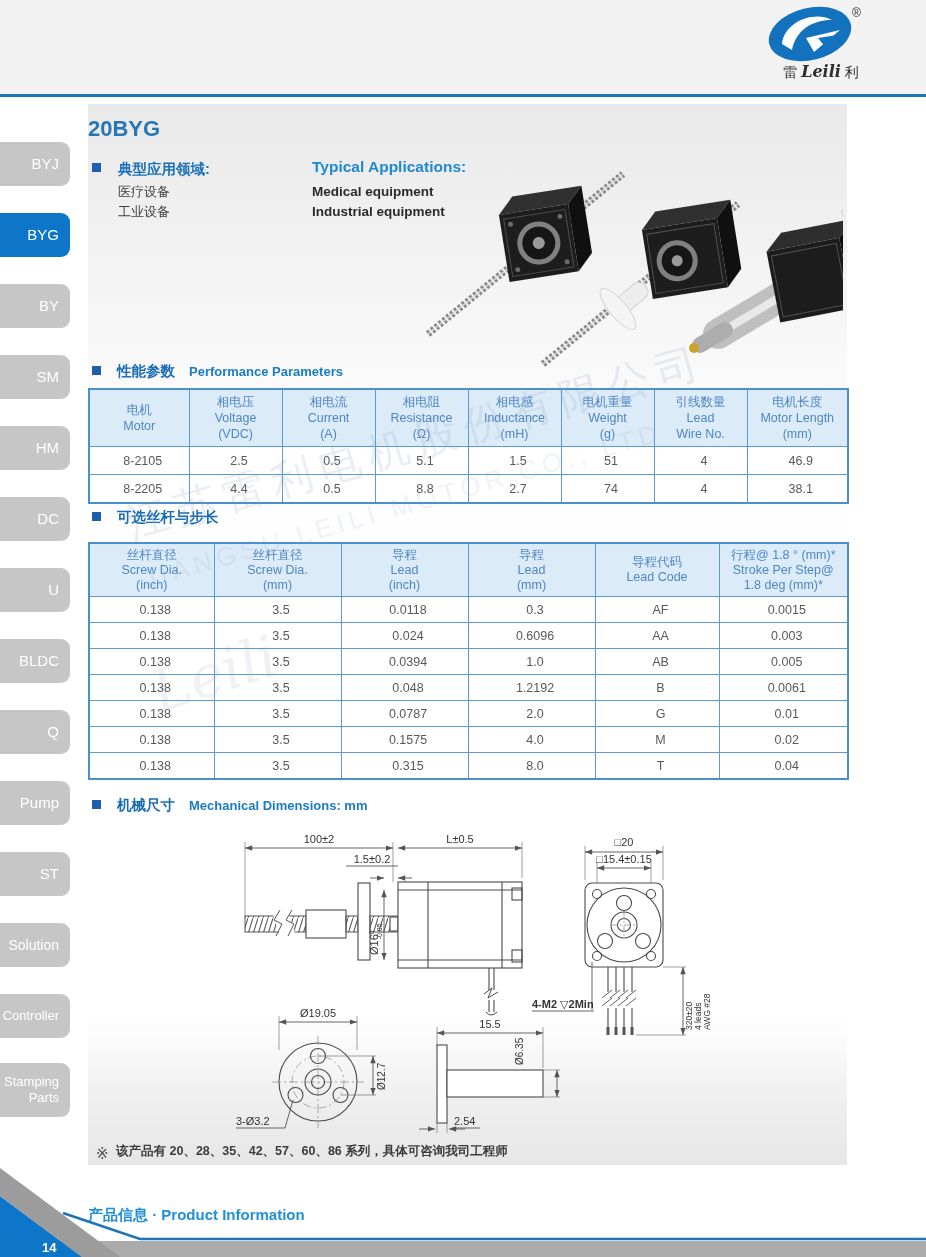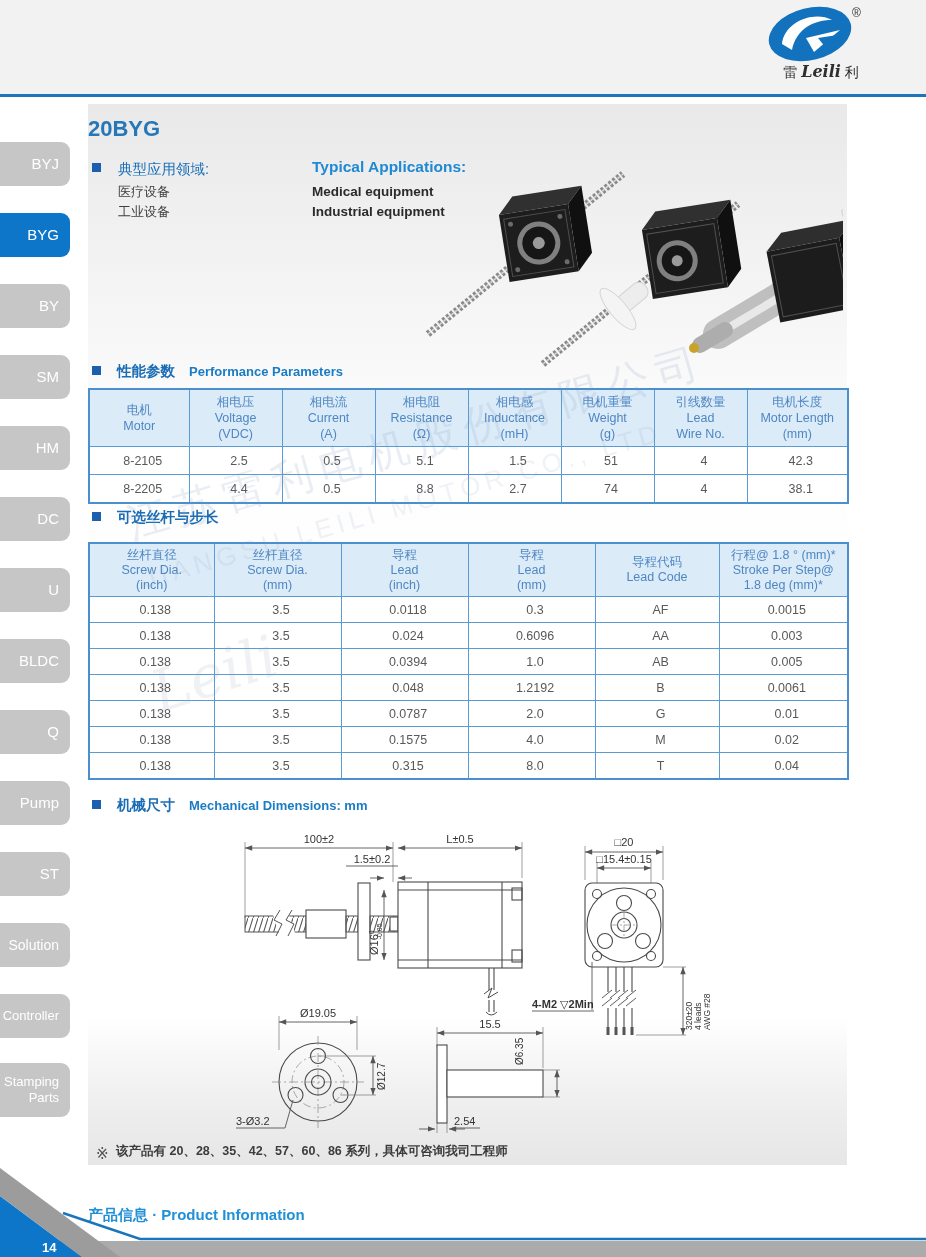--- a/index.html
+++ b/index.html
@@ -25,21 +25,21 @@
   .tab.mid{font-size:14px;}
   .tab.two{height:54px;line-height:1.25;display:flex;align-items:center;justify-content:flex-end;
            white-space:normal;text-align:right;font-size:13px;}
   
   .card{position:absolute;left:88px;top:104px;width:759px;height:1061px;
         background:linear-gradient(180deg,#e9e9e9 0%,#f2f2f2 14%,#fbfbfb 28%,#ffffff 45%,
                    #ffffff 86%,#efefef 94%,#e6e6e6 100%);}
   .model{position:absolute;left:0;top:12px;font-size:22px;font-weight:600;color:#2577b8;}
   .apps{position:absolute;left:0;top:50px;width:420px;}
   .sq{position:absolute;width:9px;height:9px;background:#1b5fae;}
-  .apps-zh-t{position:absolute;left:30px;top:6px;font-size:14.5px;font-weight:400;color:#1a70b8;}
+  .apps-zh-t{position:absolute;left:30px;top:6px;font-size:14.5px;font-weight:700;color:#1a70b8;}
   .apps-zh-i{position:absolute;left:30px;top:28px;font-size:13px;color:#404040;line-height:20px;}
   .apps-en-t{position:absolute;left:224px;top:4px;font-size:15.5px;font-weight:700;color:#2089d4;}
   .apps-en-i{position:absolute;left:224px;top:28px;font-size:13.5px;font-weight:600;color:#2b2b2b;line-height:20px;}
   .sect{position:absolute;left:0;white-space:nowrap;}
   .sect .bullet{display:inline-block;width:9px;height:9px;background:#1b5fae;margin:0 16px 1px 4px;}
   .sect .zh{font-size:14.5px;font-weight:700;color:#1a6cb5;}
   .sect .en{font-size:13px;font-weight:700;color:#1a7cc4;margin-left:14px;}
   
   table.t{position:absolute;left:0;border-collapse:collapse;table-layout:fixed;background:#ffffff;
           border:2px solid #4a90cf;}
@@ -244,21 +244,21 @@
             </th>
       </tr>
       <tr>
         <td>8-2105</td>
             <td>2.5</td>
         <td>0.5</td>
             <td>5.1</td>
         <td>1.5</td>
             <td>51</td>
         <td>4</td>
-            <td>42.3</td>
+            <td>46.9</td>
       </tr>
       <tr>
         <td>8-2205</td>
             <td>4.4</td>
         <td>0.5</td>
             <td>8.8</td>
         <td>2.7</td>
             <td>74</td>
         <td>4</td>
             <td>38.1</td>

